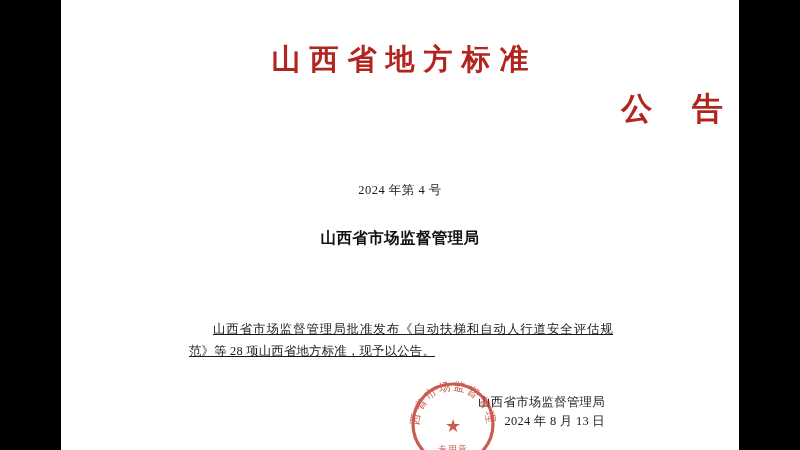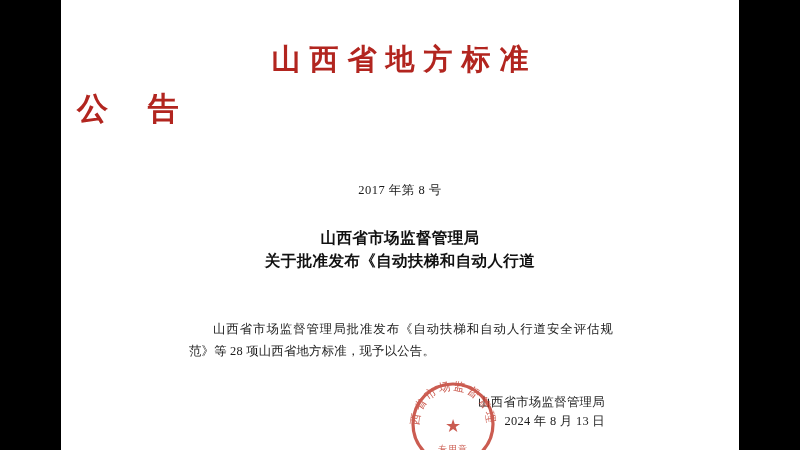--- a/index.html
+++ b/index.html
@@ -49,21 +49,21 @@
     letter-spacing: 9px;
     font-weight: bold;
     font-family: "Liberation Serif", "DejaVu Serif", serif;
     text-indent: 9px;
   }
   .doc-subtitle {
     position: absolute;
     left: 0;
     right: 0;
     top: 88px;
-    text-align: left;
+    text-align: right;
     color: #b2251f;
     font-size: 31px;
     letter-spacing: 16px;
     font-weight: bold;
     text-indent: 16px;
   }
   .doc-number {
     position: absolute;
     left: 0;
     right: 0;
@@ -90,20 +90,21 @@
   .body-text {
     position: absolute;
     left: 128px;
     width: 424px;
     top: 318px;
     color: #1c1c1c;
     font-size: 12.4px;
     line-height: 22px;
     letter-spacing: 0.2px;
     text-align: justify;
+    text-decoration: underline;
   }
   .body-text .indent { text-indent: 24px; }
 
   .signature {
     position: absolute;
     right: 134px;
     top: 392px;
     color: #1c1c1c;
     font-size: 12.4px;
     line-height: 21px;
@@ -137,25 +138,24 @@
 
   <div class="bar-left"></div>
   <div class="bar-right"></div>
 
   <div class="page">
 
     <div class="doc-title">山西省地方标准</div>
 
     <div class="doc-subtitle">公  告</div>
 
-    <div class="doc-number">2017 年第 8 号</div>
+    <div class="doc-number">2024 年第 4 号</div>
 
     <div class="headline">
       <div>山西省市场监督管理局</div>
-      <div>关于批准发布《自动扶梯和自动人行道</div>
     </div>
 
     <div class="body-text">
       <div class="indent">山西省市场监督管理局批准发布《自动扶梯和自动人行道安全评估规范》等 28 项山西省地方标准，现予以公告。</div>
     </div>
 
     <div class="signature">山西省市场监督管理局</div>
     <div class="sig-date">2024 年 8 月 13 日</div>
 
     <div class="seal">

